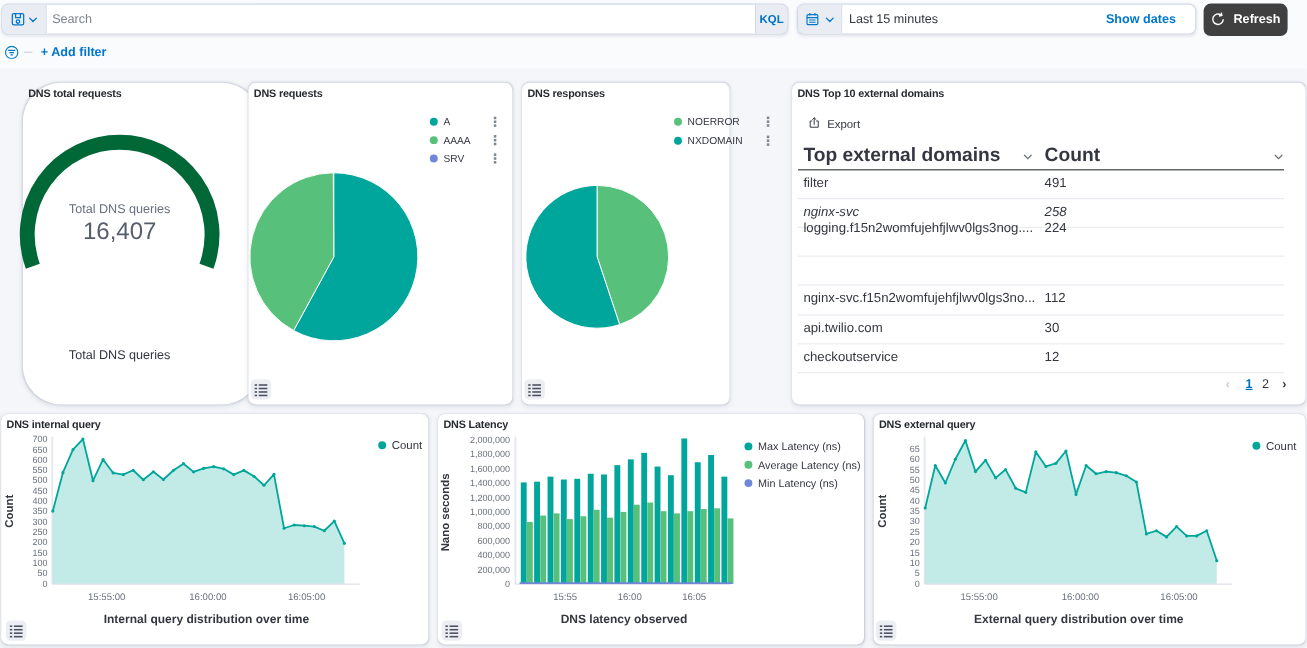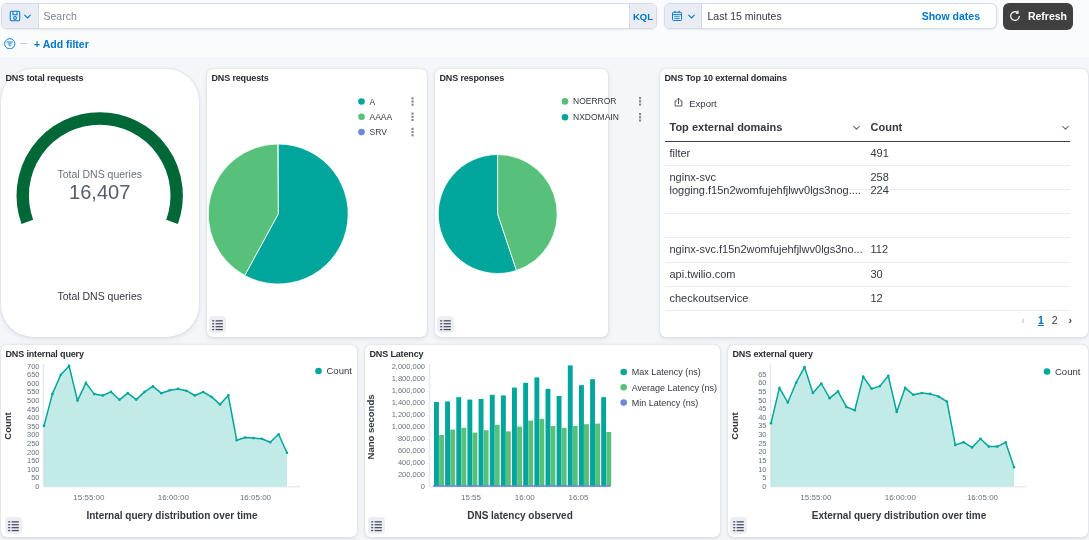--- a/index.html
+++ b/index.html
@@ -21,21 +21,21 @@
   border-radius:6px; color:#fff; font-size:10.5px; font-weight:bold; display:flex; align-items:center; justify-content:center; }
 .filterrow { position:absolute; left:4px; top:36px; height:15px; display:flex; align-items:center; font-size:10.5px; }
 .trow { position:absolute; left:9.5px; right:18px; height:13px; font-size:11px; color:#343741; }
 .tname { position:absolute; left:0; }
 .tcount { position:absolute; left:201px; }
 .tsep { position:absolute; left:5px; right:18px; height:1px; background:#e9ecf1; }
 .pager { position:absolute; right:16px; top:245px; font-size:10.5px; }
 </style></head>
 <body>
 <div id="dash"></div>
-<div class="panel" style="left:1px;top:69px;width:198px;height:268px;border-radius:32px;">
+<div class="panel" style="left:19px;top:69px;width:198px;height:268px;border-radius:32px;">
     <div class="ptitle">DNS total requests</div>
   </div>
 <div class="panel" style="left:207px;top:69px;width:220px;height:268px;">
     <div class="ptitle">DNS requests</div>
     <div style="position:absolute;left:2px;top:247px;width:17px;height:17px;background:#eceef4;border-radius:4px;"><svg width="17" height="17">
         <rect x="3.2" y="4.2" width="2" height="1.3" fill="#4a5060"></rect>
         <rect x="6.6" y="4.2" width="7.2" height="1.3" fill="#4a5060"></rect>
         <rect x="3.2" y="7.1" width="2" height="1.3" fill="#4a5060"></rect>
         <rect x="6.6" y="7.1" width="7.2" height="1.3" fill="#4a5060"></rect>
         <rect x="3.2" y="10.0" width="2" height="1.3" fill="#4a5060"></rect>
@@ -56,35 +56,35 @@
         <rect x="3.2" y="12.899999999999999" width="2" height="1.3" fill="#4a5060"></rect>
         <rect x="6.6" y="12.899999999999999" width="7.2" height="1.3" fill="#4a5060"></rect>
       </svg></div>
   </div>
 <div class="panel" style="left:660px;top:69px;width:428px;height:268px;">
     <div class="ptitle">DNS Top 10 external domains</div>
 <div style="position:absolute;left:13px;top:27.5px;font-size:9.5px;color:#343741;"><svg width="11" height="11" viewBox="0 0 16 16" style="vertical-align:-1.5px">
         <path d="M5.6 5.6 H3.1 V13.1 H12.9 V5.6 H10.4" fill="none" stroke="#343741" stroke-width="1.2"></path>
         <path d="M8 10.2 V1.8 M5.6 4 L8 1.6 L10.4 4" fill="none" stroke="#343741" stroke-width="1.2"></path>
       </svg>&nbsp; Export</div>
-<div style="position:absolute;left:5px;top:51.5px;right:18px;display:flex;font-size:11px;font-weight:bold;color:#343741;">
+<div style="position:absolute;left:5px;top:51.5px;right:18px;display:flex;font-size:16px;font-weight:bold;color:#343741;">
   <div style="width:196px;padding-left:4.5px;">Top external domains <span style="float:right"><svg width="9" height="9" viewBox="0 0 16 16" style="vertical-align:-1px">
             <path d="M3 6 L8 11 L13 6" stroke="#69707d" stroke-width="1.8" fill="none" stroke-linecap="round"></path>
           </svg></span></div>
   <div style="flex:1;padding-left:9.5px;">Count <span style="float:right"><svg width="9" height="9" viewBox="0 0 16 16" style="vertical-align:-1px">
             <path d="M3 6 L8 11 L13 6" stroke="#69707d" stroke-width="1.8" fill="none" stroke-linecap="round"></path>
           </svg></span></div>
 </div>
 <div style="position:absolute;left:5px;right:18px;top:71.5px;height:1.3px;background:#3c404b;"></div>
 <div class="trow" style="top:77.6px;">
       <span class="tname">filter</span>
       <span class="tcount">491</span>
     </div>
     <div class="tsep" style="top:95.8px;"></div>
-    <div class="trow" style="top:101.8px;">
+    <div class="trow" style="top:101.8px;font-style:italic;">
       <span class="tname">nginx-svc</span>
       <span class="tcount">258</span>
     </div>
     <div class="tsep" style="top:120.0px;"></div>
     <div class="trow" style="top:115px;">
       <span class="tname">logging.f15n2womfujehfjlwv0lgs3nog....</span>
       <span class="tcount">224</span>
     </div>
     <div class="tsep" style="top:144.2px;"></div>
     <div class="tsep" style="top:168.4px;"></div>

